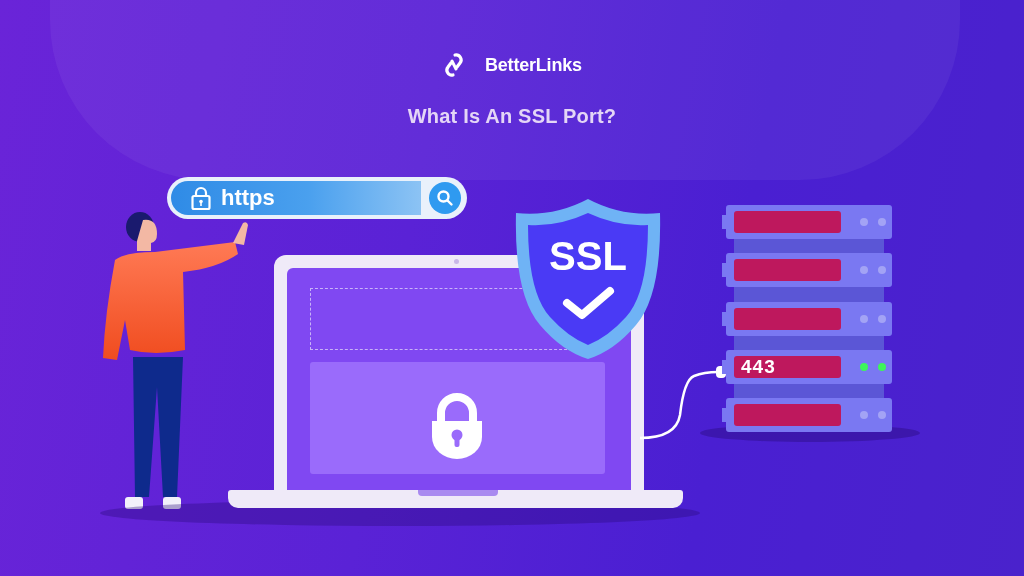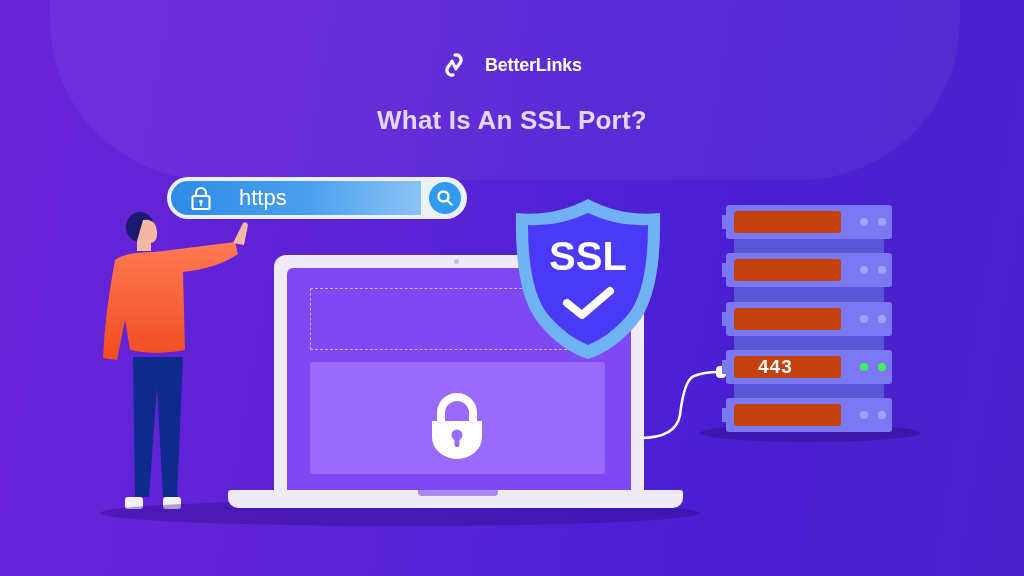--- a/index.html
+++ b/index.html
@@ -5,42 +5,42 @@
   html,body{margin:0;padding:0;}
   body{width:1024px;height:576px;overflow:hidden;position:relative;
     background:linear-gradient(100deg,#6a24d8 0%,#5a22d6 40%,#4a1fd2 70%,#4a22cc 100%);
     font-family:"Liberation Sans","DejaVu Sans",sans-serif;}
   .bg-blob{position:absolute;left:50px;top:-120px;width:910px;height:300px;border-radius:0 0 160px 160px;
     background:rgba(255,255,255,0.05);}
   .abs{position:absolute;}
   
   .brand{left:443px;top:52px;display:flex;align-items:center;gap:20px;color:#fff;}
   .brand-text{font-size:18px;font-weight:600;letter-spacing:-0.2px;}
-  .title{left:0;width:1024px;top:105px;text-align:center;color:#e4d6f6;font-size:26px;font-weight:700;letter-spacing:0.2px;}
+  .title{left:0;width:1024px;top:105px;text-align:center;color:#e4d6f6;font-size:20px;font-weight:700;letter-spacing:0.2px;}
   
   .search{left:167px;top:177px;width:300px;height:42px;border-radius:22px;background:#e9f1fb;}
   .search-field{position:absolute;left:4px;top:4px;width:250px;height:34px;border-radius:18px 0 0 18px;
     background:linear-gradient(90deg,#2f8be6 0%,#4aa0ee 55%,#8cc3f4 100%);display:flex;align-items:center;}
-  .search-text{color:#fff;font-size:22px;font-weight:400;margin-left:26px;}
+  .search-text{color:#fff;font-size:22px;font-weight:700;margin-left:8px;}
   .search-btn{position:absolute;right:6px;top:5px;width:32px;height:32px;border-radius:50%;background:#2f9af0;
     display:flex;align-items:center;justify-content:center;}
   
   .laptop-lid{left:274px;top:255px;width:370px;height:245px;background:#efeaf8;border-radius:12px 12px 0 0;}
   .laptop-screen{left:287px;top:268px;width:344px;height:232px;background:#8048f2;border-radius:6px 6px 0 0;}
   .screen-dashed{left:310px;top:288px;width:270px;height:60px;border:1px dashed #c8b3f7;}
   .screen-panel{left:310px;top:362px;width:295px;height:112px;background:#9a6bfb;border-radius:3px;}
   .camera{left:454px;top:259px;width:5px;height:5px;border-radius:50%;background:#c8b8e8;}
   .laptop-base{left:228px;top:490px;width:455px;height:18px;background:#efeaf8;border-radius:3px 3px 10px 10px;}
   .laptop-notch{left:418px;top:490px;width:80px;height:6px;background:#a98af0;border-radius:0 0 4px 4px;}
   .shadow{left:100px;top:500px;width:600px;height:26px;border-radius:50%;background:rgba(40,10,120,0.35);}
   
   .server-back{left:734px;top:215px;width:150px;height:205px;background:#5b56d6;}
   .server-unit{position:absolute;left:726px;width:166px;height:34px;background:#7a78f2;border-radius:3px;}
-  .unit-slot{position:absolute;left:8px;top:6px;width:107px;height:22px;background:#c2410c;border-radius:3px;
-    color:#fff;font-size:19px;font-weight:600;line-height:22px;padding-left:24px;box-sizing:border-box;letter-spacing:1px;}
+  .unit-slot{position:absolute;left:8px;top:6px;width:107px;height:22px;background:#be185d;border-radius:3px;
+    color:#fff;font-size:19px;font-weight:600;line-height:22px;padding-left:7px;box-sizing:border-box;letter-spacing:1px;}
   .led{position:absolute;top:13px;width:8px;height:8px;border-radius:50%;background:#a3a3f5;}
   .led.on{background:#3df55a;}
   .unit-tab{position:absolute;left:-4px;top:10px;width:4px;height:14px;background:#7a78f2;}
   .server-shadow{left:700px;top:424px;width:220px;height:18px;border-radius:50%;background:rgba(40,10,120,0.4);}
 </style>
 </head>
 <body>
 
 <div class="bg-blob"></div>
 

